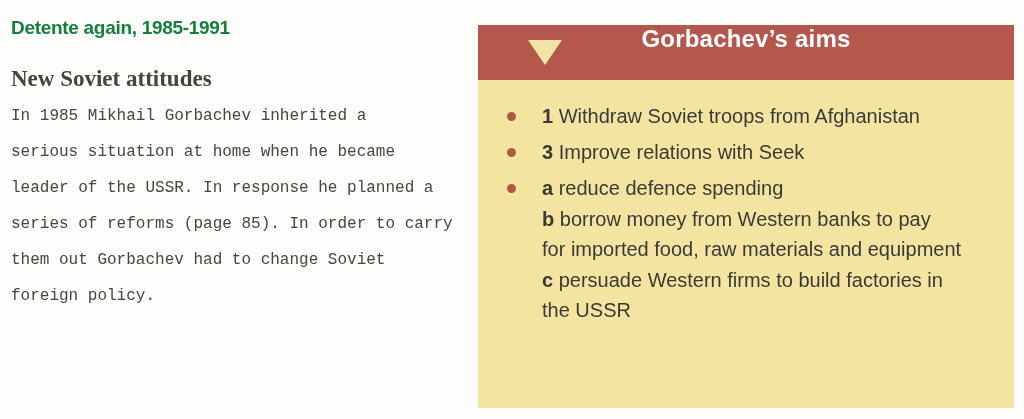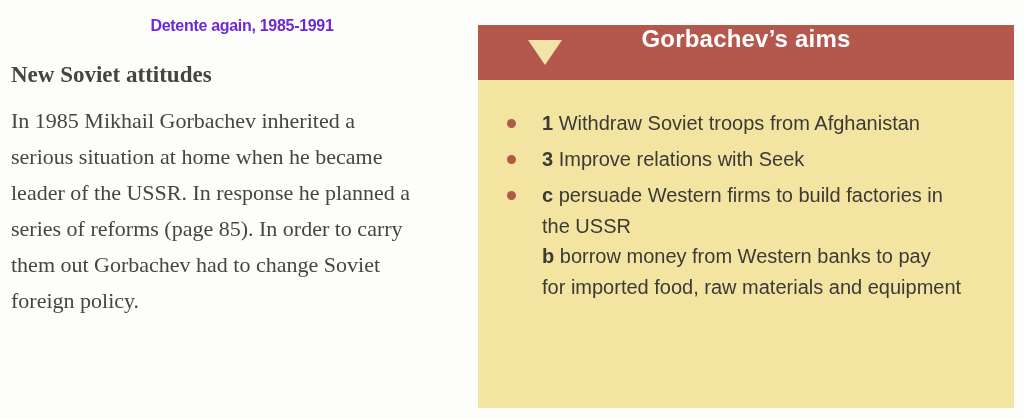--- a/index.html
+++ b/index.html
@@ -22,36 +22,35 @@
 
   
   .left-col{
     position:absolute;
     left:11px; top:17px;
     width:462px;
   }
   .section-heading{
     font-family:"Liberation Sans", sans-serif;
     font-weight:bold;
-    font-size:16px;
+    font-size:19px;
     letter-spacing:-0.3px;
-    color:#6d28d9;
+    color:#15803d;
     margin-bottom:27px;
-    text-align:center;
   }
   .subsection-heading{
     font-family:"Liberation Serif", serif;
     font-weight:bold;
     font-size:23px;
     color:#45443e;
-    margin-bottom:15px;
+    margin-bottom:6px;
   }
   .body-paragraph{
-    font-family:Liberation Serif, serif;
-    font-size:22px;
+    font-family:Liberation Mono, monospace;
+    font-size:16px;
     line-height:36px;
     color:var(--serif-ink);
     white-space:pre-line;
   }
 
   
   .aims-box{
     position:absolute;
     left:478px; top:25px;
     width:536px; height:383px;
@@ -73,21 +72,21 @@
   .aims-title{
     position:absolute;
     left:0; right:0; top:0;
     text-align:center;
     font-weight:bold;
     font-size:24px;
     color:var(--title-text);
     letter-spacing:0.2px;
   }
   .aims-body{
-    padding:28px 30px 0 28px;
+    padding:21px 30px 0 28px;
     color:var(--ink);
     font-size:20px;
   }
   .aim-item{
     display:flex;
     align-items:flex-start;
     margin-bottom:6px;
   }
   .bullet{
     flex:0 0 auto;
@@ -135,23 +134,24 @@
 
 
       <div class="aim-item">
         <span class="bullet"></span>
         <div class="aim-text"><span class="aim-num">3</span> <span>Improve relations with Seek</span></div>
       </div>
 
       <div class="aim-item has-subs">
         <span class="bullet"></span>
         <div class="aim-text">
+          <div><span class="aim-num">a</span> <span class="sub-text">reduce defence spending</span></div>
+          <div><span class="aim-num">b</span> <span class="sub-text">borrow money from Western banks to pay
+for imported food, raw materials and equipment</span></div>
           <div><span class="aim-num">c</span> <span class="sub-text">persuade Western firms to build factories in
 the USSR</span></div>
-          <div><span class="aim-num">b</span> <span class="sub-text">borrow money from Western banks to pay
-for imported food, raw materials and equipment</span></div>
         </div>
       </div>
 
     </div>
   </div>
 
 </div>
 
 </body></html>

